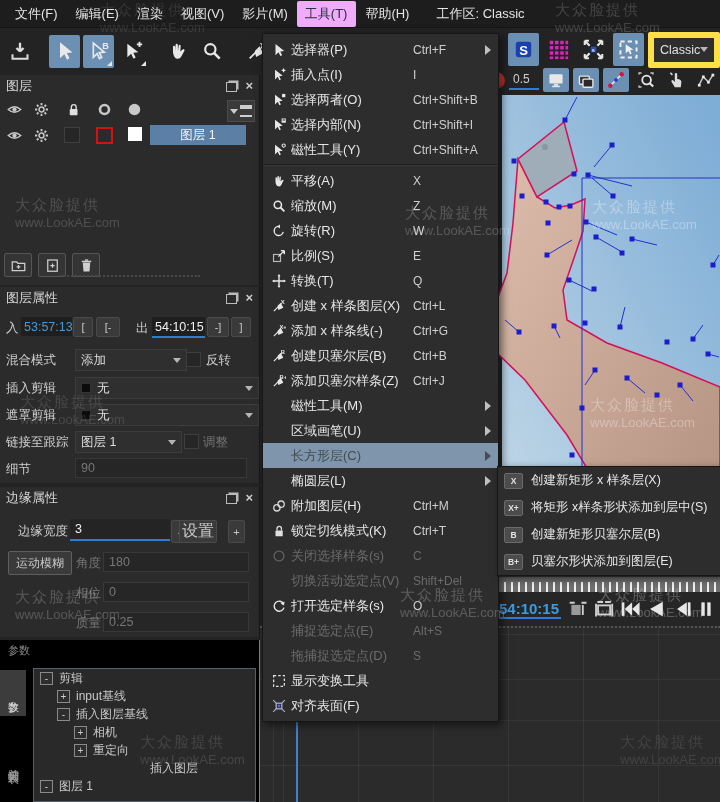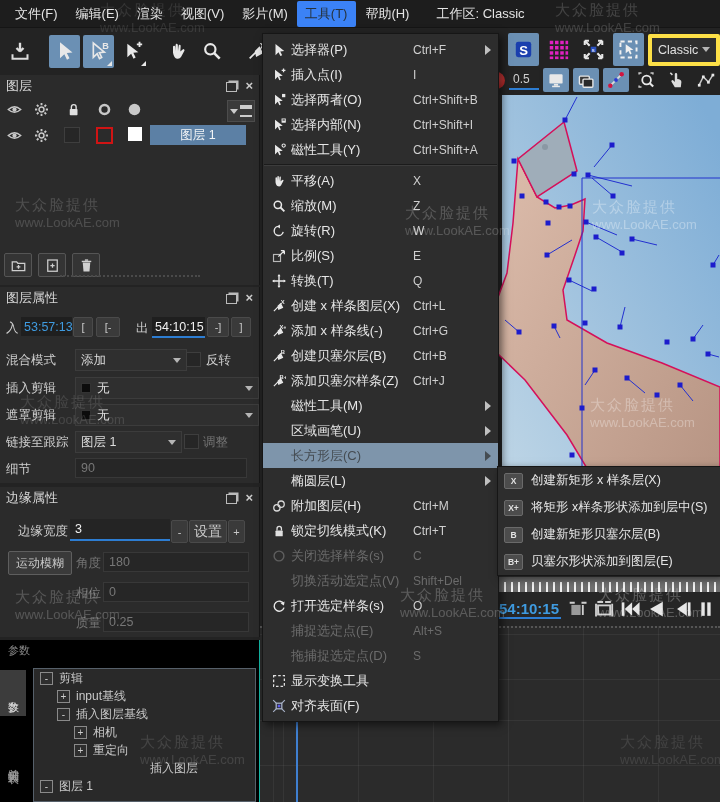--- a/index.html
+++ b/index.html
@@ -3,33 +3,33 @@
 <meta charset="utf-8">
 <style>
   html,body{margin:0;padding:0;background:#111;}
   #stage{position:relative;width:720px;height:802px;background:#232323;overflow:hidden;
          font-family:Liberation Sans, sans-serif;color:#ddd;font-size:12px;}
   .abs{position:absolute;}
   
   #topbar{left:0;top:0;width:720px;height:28px;background:#1d1d1d;border-bottom:1px solid #151515;
           display:flex;align-items:center;padding-left:6px;box-sizing:border-box;}
   .mb-item{padding:4px 9px;font-size:13px;color:#e4e4e4;border-radius:2px;white-space:nowrap;}
-  .mb-item.active{background:#3b82f6;color:#26323c;padding-left:8px;}
+  .mb-item.active{background:#f0abfc;color:#26323c;padding-left:8px;}
   #workspace{margin-left:18px;font-size:13px;color:#e4e4e4;white-space:nowrap;}
   
   .tbtn{width:31px;height:33px;display:flex;align-items:center;justify-content:center;border-radius:2px;position:relative;flex:0 0 auto;}
   .tbtn.sel{background:#6b90b4;}
   .tbtn.flyout::after{content:"";position:absolute;right:2px;bottom:2px;border-left:5px solid transparent;border-bottom:5px solid #e8e8e8;}
   .tsep{width:8px;height:33px;flex:0 0 auto;}
   #toolbar-left{left:4px;top:32px;width:256px;height:38px;display:flex;align-items:center;gap:3px;}
   #tb-right-1{left:508px;top:33px;width:212px;height:33px;display:flex;align-items:center;gap:4px;}
   #tb-right-2{left:497px;top:67px;width:223px;height:26px;display:flex;align-items:center;gap:4px;}
   .tbtn2{width:26px;height:24px;display:flex;align-items:center;justify-content:center;border-radius:2px;position:relative;flex:0 0 auto;}
   .tbtn2.sel{background:#6b90b4;}
-  #classic-dd{width:66px;height:24px;background:#2e2e2e;border:4px solid #fde047;border-radius:2px;
+  #classic-dd{width:66px;height:24px;background:#2e2e2e;border:6px solid #fde047;border-radius:2px;
       display:flex;align-items:center;justify-content:space-between;padding:0 6px;color:#e0e0e0;font-size:12.5px;}
   .dd-caret{width:0;height:0;border-left:4px solid transparent;border-right:4px solid transparent;border-top:5px solid #b5b5b5;}
   #val05{width:30px;height:20px;background:#242424;border-bottom:2px solid #2d7dd2;color:#cfcfcf;
          font-size:12px;display:flex;align-items:center;padding-left:4px;box-sizing:border-box;}
   #red-dot{width:17px;height:17px;border-radius:50%;background:radial-gradient(circle at 40% 40%,#e05050,#a01818);margin-left:-9px;flex:0 0 auto;}
   
   .panel-title{height:22px;display:flex;align-items:center;font-size:13px;color:#d8d8d8;padding:0 6px;}
   .pt-icons{margin-left:auto;display:flex;align-items:center;gap:8px;}
   .float-ic{width:9px;height:8px;border:1px solid #bbb;box-shadow:2px -2px 0 -0.5px #bbb;margin-top:2px;}
   .close-ic{color:#ccc;font-size:13px;font-weight:bold;line-height:10px;}
@@ -481,21 +481,21 @@
       <span>边缘属性</span>
       <span class="pt-icons">
           <span class="float-ic"></span>
       <span class="close-ic">×</span>
         </span>
     </div>
     <div class="abs" style="left:0;top:32px;width:259px;height:24px;">
       <span class="prop-label abs" style="left:18px;top:4px;">边缘宽度</span>
       <span class="inp inp-focus abs" style="left:70px;top:0;width:95px;">3</span>
       <span class="sm-btn abs" style="left:171px;top:1px;width:15px;height:21px;">-</span>
-      <span class="sm-btn abs" style="left:189px;top:1px;width:36px;height:21px;font-size:14px;">设置</span>
+      <span class="sm-btn abs" style="left:179px;top:1px;width:36px;height:21px;font-size:16px;">设置</span>
       <span class="sm-btn abs" style="left:228px;top:1px;width:15px;height:21px;">+</span>
     </div>
     <div class="abs" style="left:0;top:64px;width:259px;height:24px;">
       <span class="sm-btn abs" style="left:8px;top:0;width:62px;height:22px;font-size:12px;border-color:#5e5e5e;">运动模糊</span>
       <span class="prop-label gray abs" style="left:76px;top:4px;">角度</span>
       <span class="inp abs" style="left:103px;top:1px;width:146px;box-sizing:border-box;">180</span>
     </div>
     <div class="abs" style="left:0;top:94px;width:259px;height:24px;">
       <span class="prop-label gray abs" style="left:76px;top:4px;">相位</span>
       <span class="inp abs" style="left:103px;top:1px;width:146px;box-sizing:border-box;">0</span>

